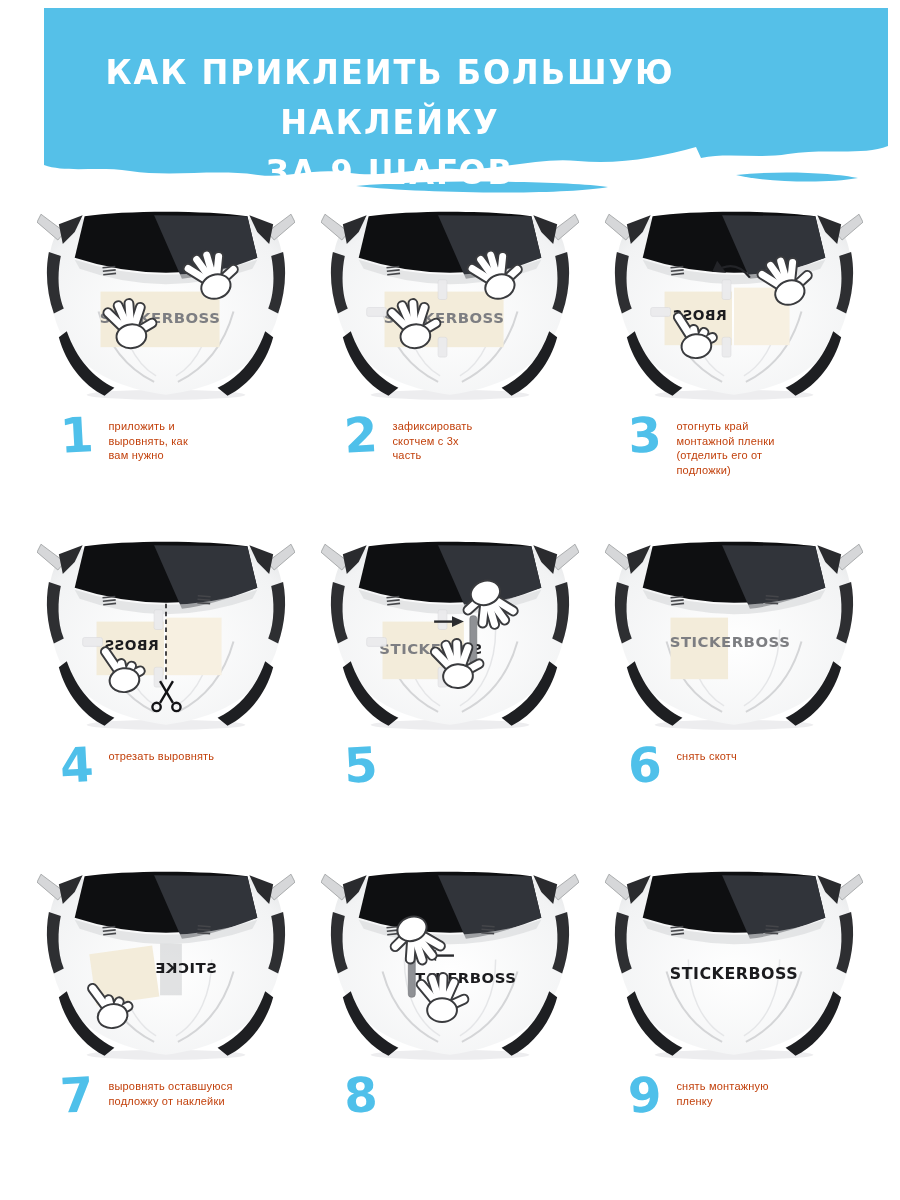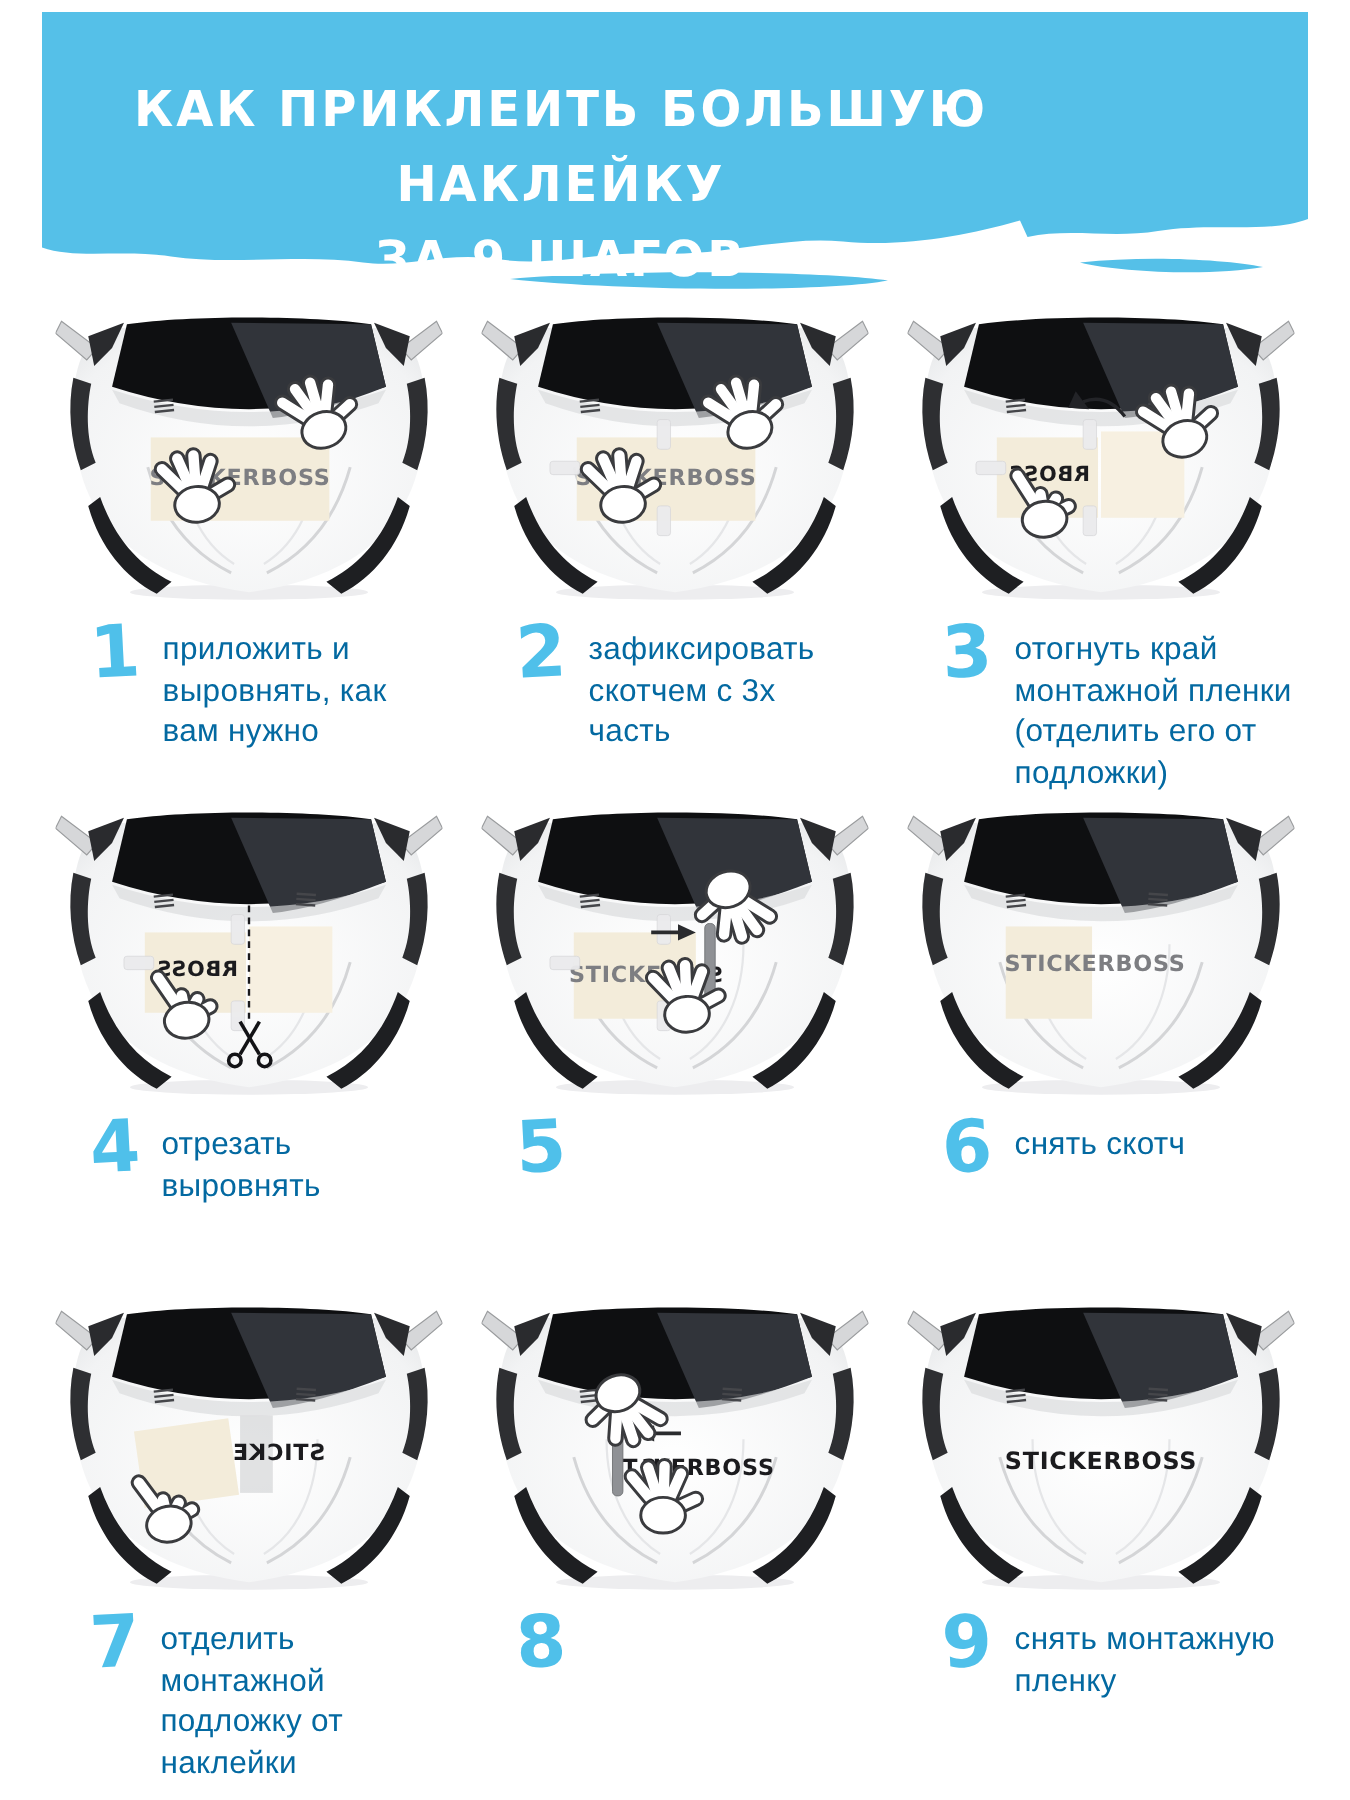--- a/index.html
+++ b/index.html
@@ -1,32 +1,32 @@
 <!DOCTYPE html>
 <html><head>
 <meta charset="utf-8">
 <style>
   *{margin:0;padding:0;box-sizing:border-box}
   html,body{background:#ffffff}
   .page{position:relative;width:900px;height:1200px;background:#fff;overflow:hidden;
         font-family:"Liberation Sans",sans-serif}
-  .banner{position:absolute;left:28px;top:8px;width:692px;height:192px}
+  .banner{position:absolute;left:44px;top:8px;width:692px;height:192px}
   .banner svg{position:absolute;left:0;top:0}
   .title{position:absolute;left:0;right:0;top:40px;text-align:center;color:#fff;
          font-family:"DejaVu Sans",sans-serif;font-weight:bold;font-size:33px;
          letter-spacing:2px;line-height:50px;transform:scaleX(.97)}
   .grid{position:absolute;left:30px;top:208px;width:840px;display:grid;
         grid-template-columns:repeat(3,1fr);column-gap:12px;grid-auto-rows:330px}
   .cell{position:relative}
   .car{height:196px;display:flex;justify-content:center}
   .steprow{display:flex;gap:15px;padding:12px 0 0 30px;align-items:flex-start}
   .num{font-family:"DejaVu Sans",sans-serif;font-weight:800;font-size:48px;line-height:.82;
        color:var(--numblue,#4fc0ea);transform:rotate(-3deg);min-width:32px;text-align:center;
        text-shadow:1px 1px 0 rgba(255,255,255,.4)}
-  .desc{font-size:21px;color:#0369a1;line-height:1.32;white-space:pre-line;
+  .desc{font-size:11px;color:#c2410c;line-height:1.32;white-space:pre-line;
         letter-spacing:.2px;padding-top:3px}
 </style>
 </head>
 <body>
 
 <div class="page" style="--blue: #55c0e8; --numblue: #4fc0ea;">
   <div class="banner">
     <svg width="844" height="192" viewBox="0 0 844 192">
       <path fill="var(--blue,#55c0e8)" d="M0,0 H844 V138 C818,148 780,140 744,146 C714,151 684,144 657,150 L652,139 C617,149 575,157 534,153 C494,149 454,163 412,161 C374,159 340,170 306,165 C268,159 245,171 214,167 C174,161 126,169 86,163 C54,158 22,165 0,157 Z"></path>
       <path fill="var(--blue,#55c0e8)" d="M312,178 C392,171 522,173 564,179 C522,187 384,186 312,178 Z"></path>
@@ -514,21 +514,21 @@
               <line x1="0" y1="0" x2="-15" y2="-30" stroke="#ffffff" stroke-width="7" stroke-linecap="round"></line>
               <line x1="0" y1="0" x2="-1" y2="-16" stroke="#ffffff" stroke-width="7" stroke-linecap="round"></line>
               <line x1="0" y1="0" x2="9" y2="-12" stroke="#ffffff" stroke-width="7" stroke-linecap="round"></line>
               <line x1="0" y1="0" x2="17" y2="-6" stroke="#ffffff" stroke-width="7" stroke-linecap="round"></line>
               <ellipse cx="0" cy="1" rx="15" ry="12" fill="#ffffff" stroke="#3a3b3e" stroke-width="2"></ellipse>
             </g>
           </svg>
         </div>
         <div class="steprow">
           <div class="num">7</div>
-          <div class="desc">отделить монтажной
+          <div class="desc">выровнять оставшуюся
 подложку от наклейки</div>
         </div>
       </div>
       <div class="cell">
         <div class="car">
           <svg viewBox="0 0 260 195" width="258" height="194">
             <defs>
               <radialGradient id="g7" cx="50%" cy="55%" r="78%">
                 <stop offset="0" stop-color="#ffffff"></stop>
                 <stop offset="0.72" stop-color="#f2f3f4"></stop>

